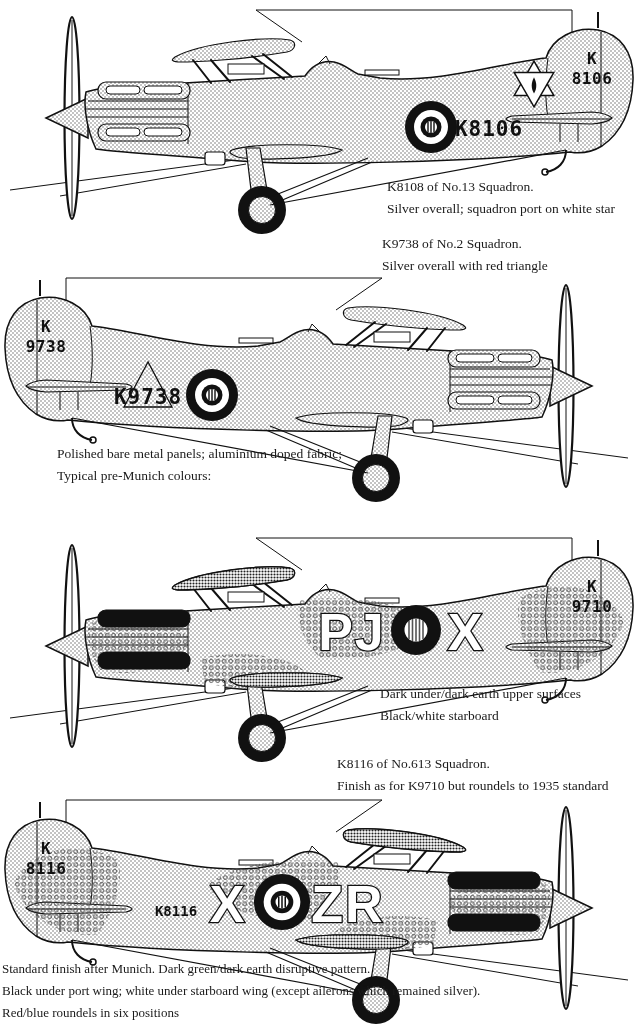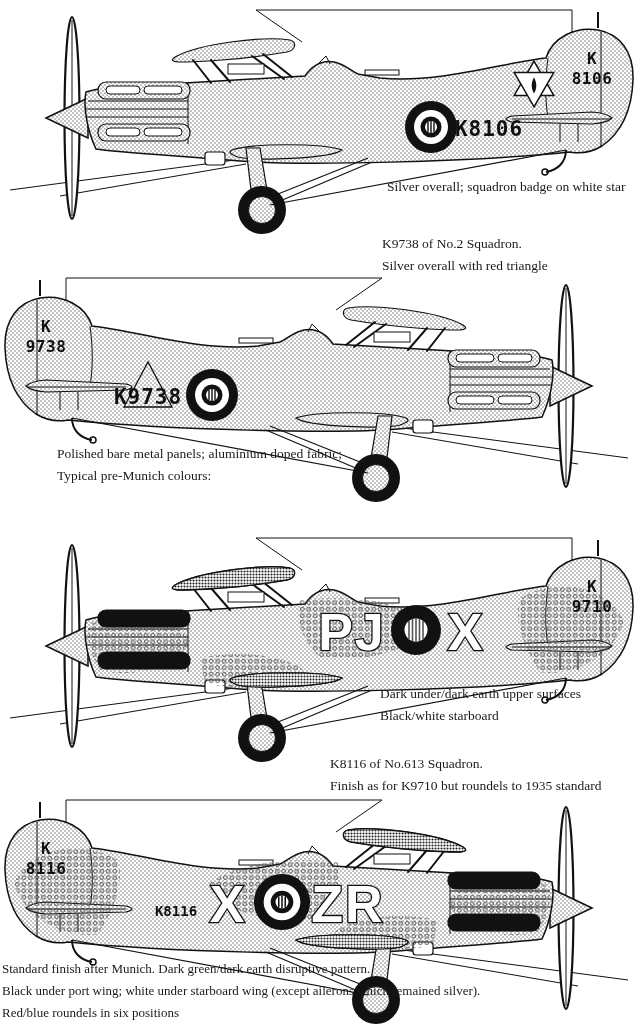--- a/index.html
+++ b/index.html
@@ -126,21 +126,22 @@
   <svg class="ac" style="top:0px" viewBox="0 0 635 240">
     <use href="#airframe"></use>
     <use href="#star6" transform="translate(534,84) scale(0.95)"></use>
     <use href="#roundel-std" transform="translate(431,127)"></use>
     <text class="serial" x="489" y="136">K8106</text>
     <text class="tailcode" x="592" y="64">K</text>
     <text class="tailcode" x="592" y="84">8106</text>
   </svg>
 
   <div class="caption" style="left:387px;top:176px">
-    <div>Silver overall; squadron badge on white star</div>
+    <div>K8108 of No.13 Squadron.</div>
+    <div>Silver overall; squadron port on white star</div>
   </div>
 
   <div class="caption" style="left:382px;top:233px">
     <div>K9738 of No.2 Squadron.</div>
     <div>Silver overall with red triangle</div>
   </div>
 
   <svg class="ac" style="top:268px" viewBox="0 0 635 240">
     <use href="#airframe" transform="translate(638,0) scale(-1,1)"></use>
     <polygon points="148,94 124,139 172,139" fill="url(#ps)" stroke="#111" stroke-width="1.3"></polygon>
@@ -163,21 +164,21 @@
     <text class="bigcode" x="466" y="122">X</text>
     <text class="tailcode" x="592" y="64">K</text>
     <text class="tailcode" x="592" y="84">9710</text>
   </svg>
 
   <div class="caption" style="left:380px;top:683px">
     <div>Dark under/dark earth upper surfaces</div>
     <div>Black/white starboard</div>
   </div>
 
-  <div class="caption" style="left:330px;top:753px">
+  <div class="caption" style="left:337px;top:753px">
     <div>K8116 of No.613 Squadron.</div>
     <div>Finish as for K9710 but roundels to 1935 standard</div>
   </div>
 
   <svg class="ac" style="top:790px" viewBox="0 0 635 240">
     <g transform="translate(638,0) scale(-1,1)">
       <use href="#airframe"></use>
       <use href="#camo-extra"></use>
     </g>
     <text class="serial-small" x="176" y="126">K8116</text>

